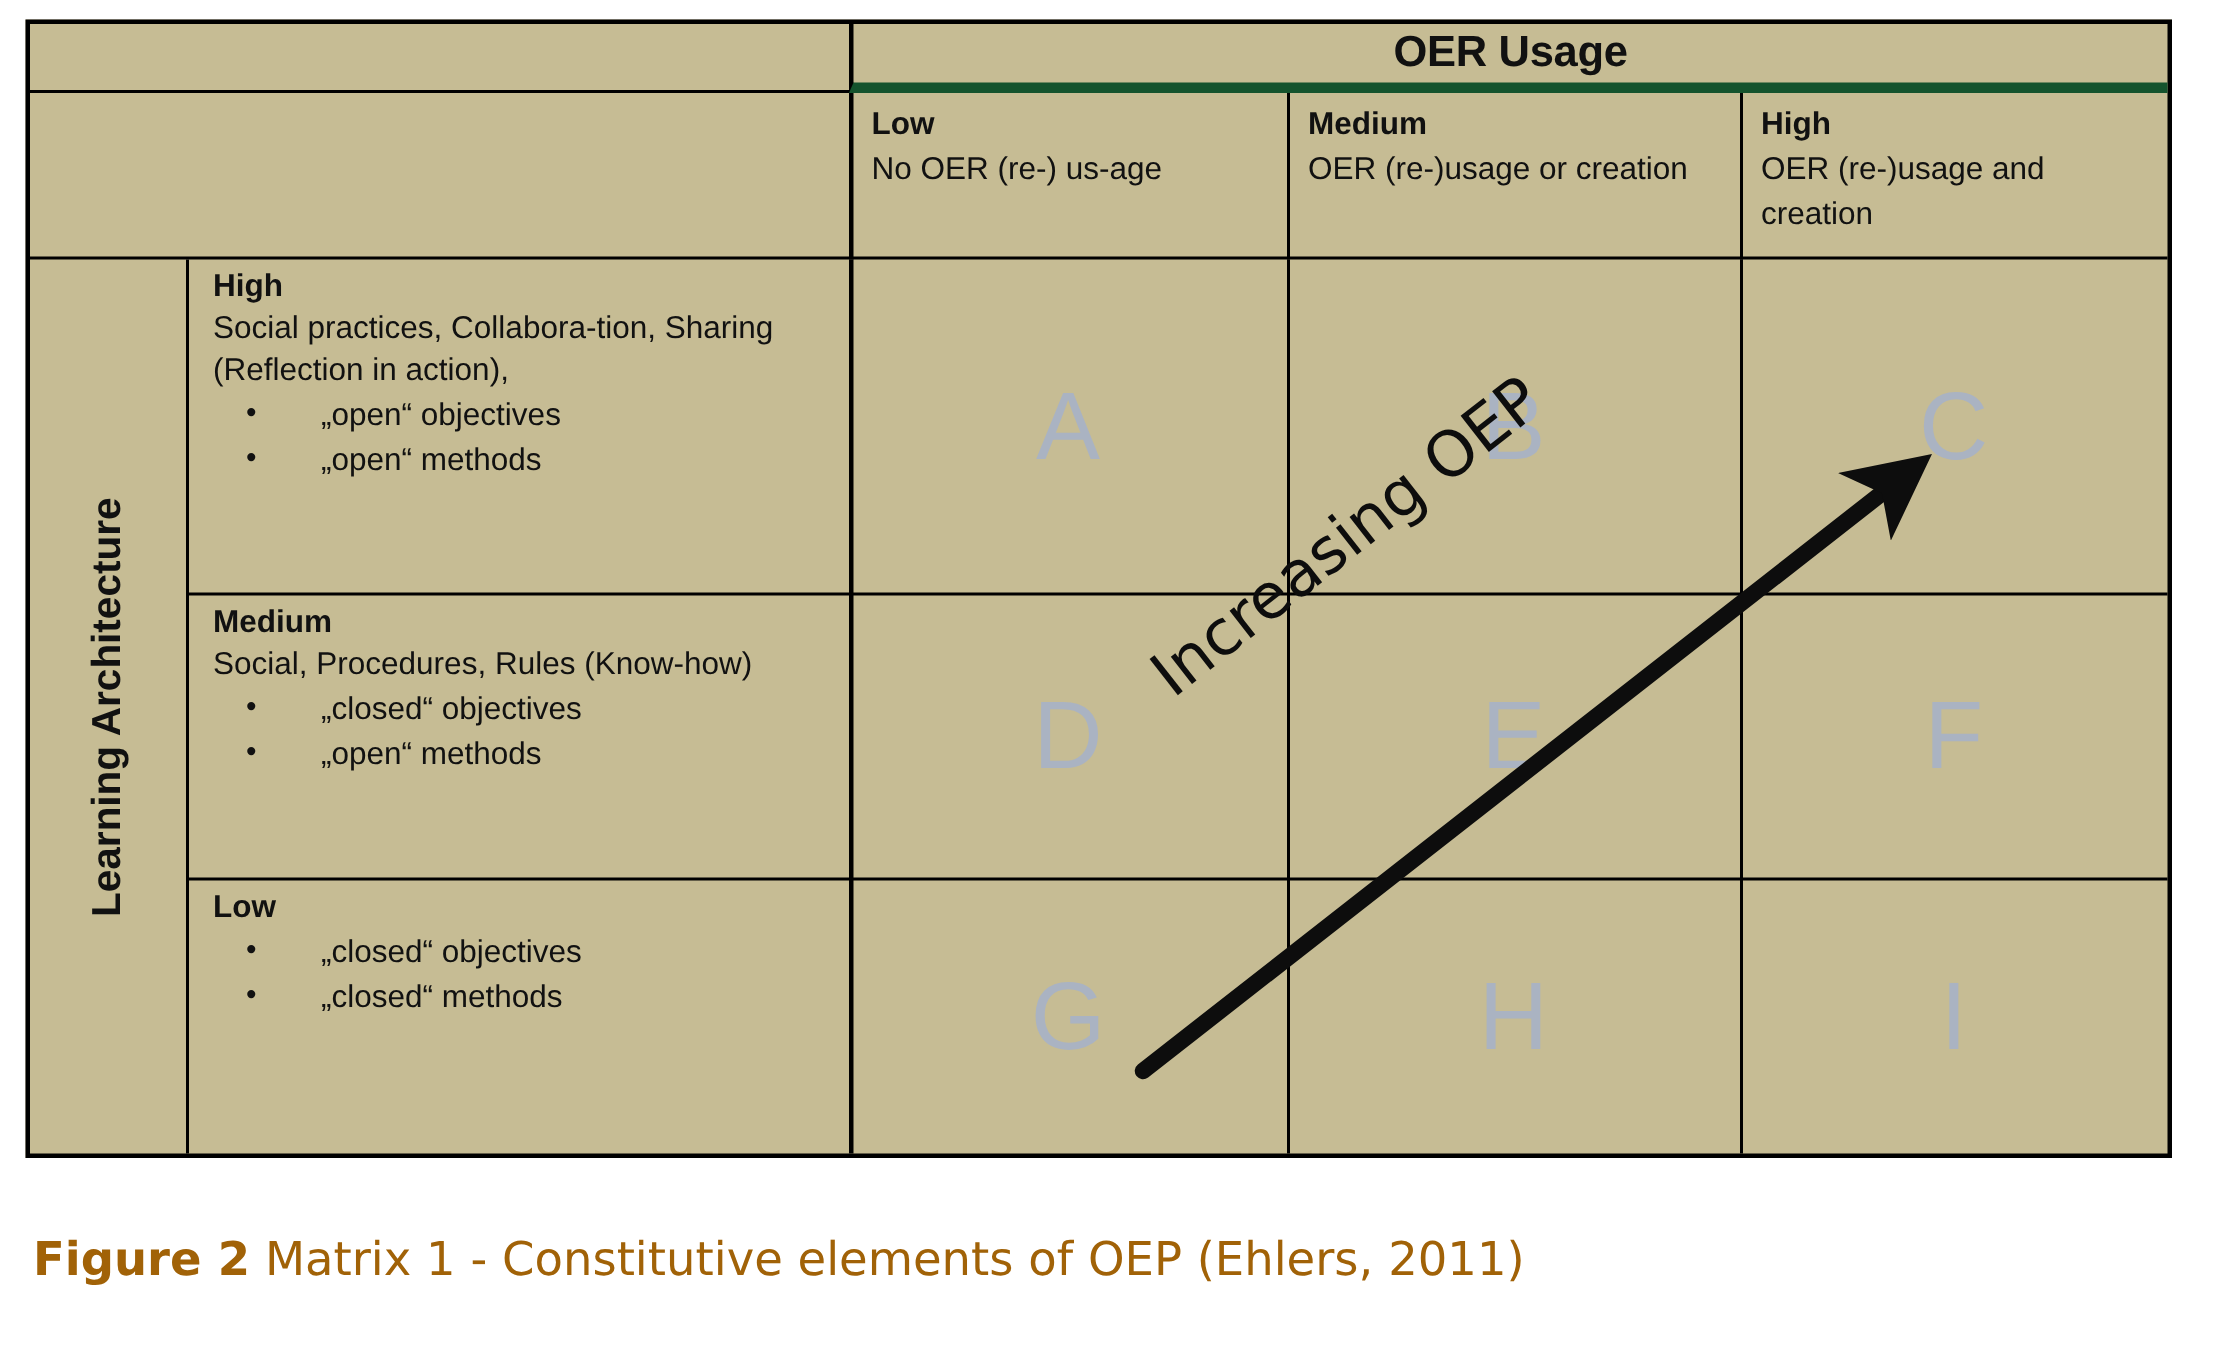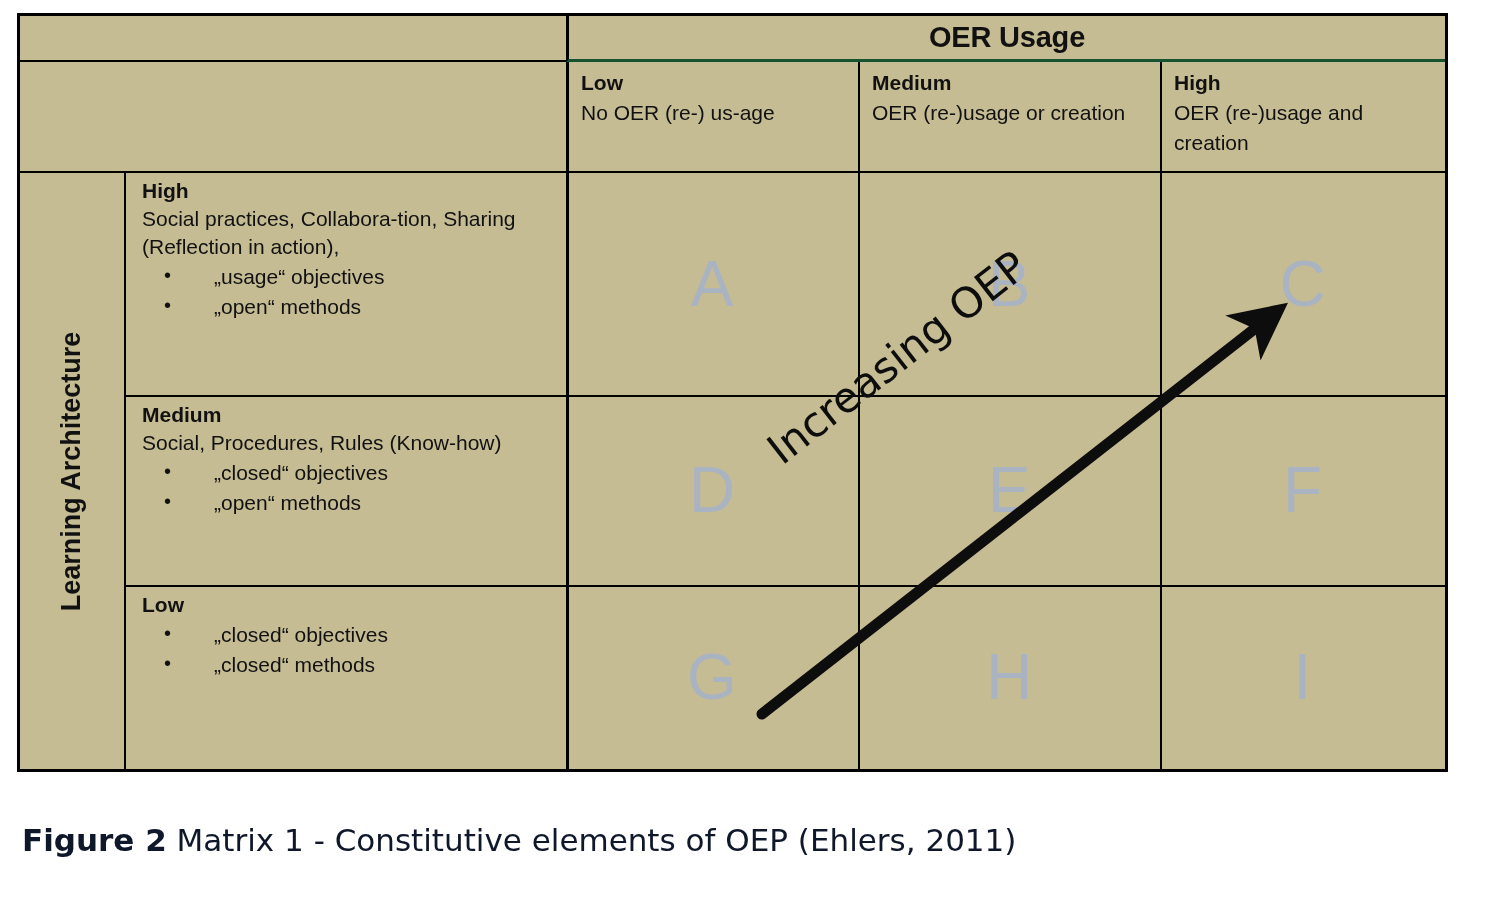--- a/index.html
+++ b/index.html
@@ -27,21 +27,21 @@
     background: #c6bc94;
   }
   .hdr-title-cell {
     position: absolute;
     left: 546px;
     top: 0;
     right: 0;
     height: 46px;
     box-sizing: border-box;
     border-left: 3px solid #000;
-    border-bottom: 3px solid #14532d;
+    border-bottom: 7px solid #14532d;
     display: flex;
     align-items: center;
     justify-content: center;
     font-weight: bold;
     font-size: 29px;
     color: #111;
     letter-spacing: -0.2px;
   }
   .hdr-title-blank {
     position: absolute;
@@ -173,21 +173,21 @@
     white-space: nowrap;
     font-family: "DejaVu Sans", sans-serif;
   }
 
   
   #caption {
     position: absolute;
     left: 22px;
     top: 822px;
     font-size: 31px;
-    color: #0f172a;
+    color: #a16207;
     white-space: nowrap;
     font-family: "DejaVu Sans", sans-serif;
   }
   #caption .fig {
     font-weight: bold;
   }
 </style>
 </head>
 <body>
 
@@ -214,21 +214,21 @@
   </div>
 
   <div class="axis-label-col">
     <span>Learning Architecture</span>
   </div>
 
   <div class="rowdesc" style="top:159px; height:218px;">
     <span class="lvl">High</span>
     <span class="dsc">Social practices, Collabora-tion, Sharing (Reflection in action),</span>
     <ul>
-      <li>„usage“ objectives</li>
+      <li>„open“ objectives</li>
       <li>„open“ methods</li>
     </ul>
   </div>
 
   <div class="rowdesc" style="top:383px; height:190px;">
     <span class="lvl">Medium</span>
     <span class="dsc">Social, Procedures, Rules (Know-how)</span>
     <ul>
       <li>„closed“ objectives</li>
       <li>„open“ methods</li>

